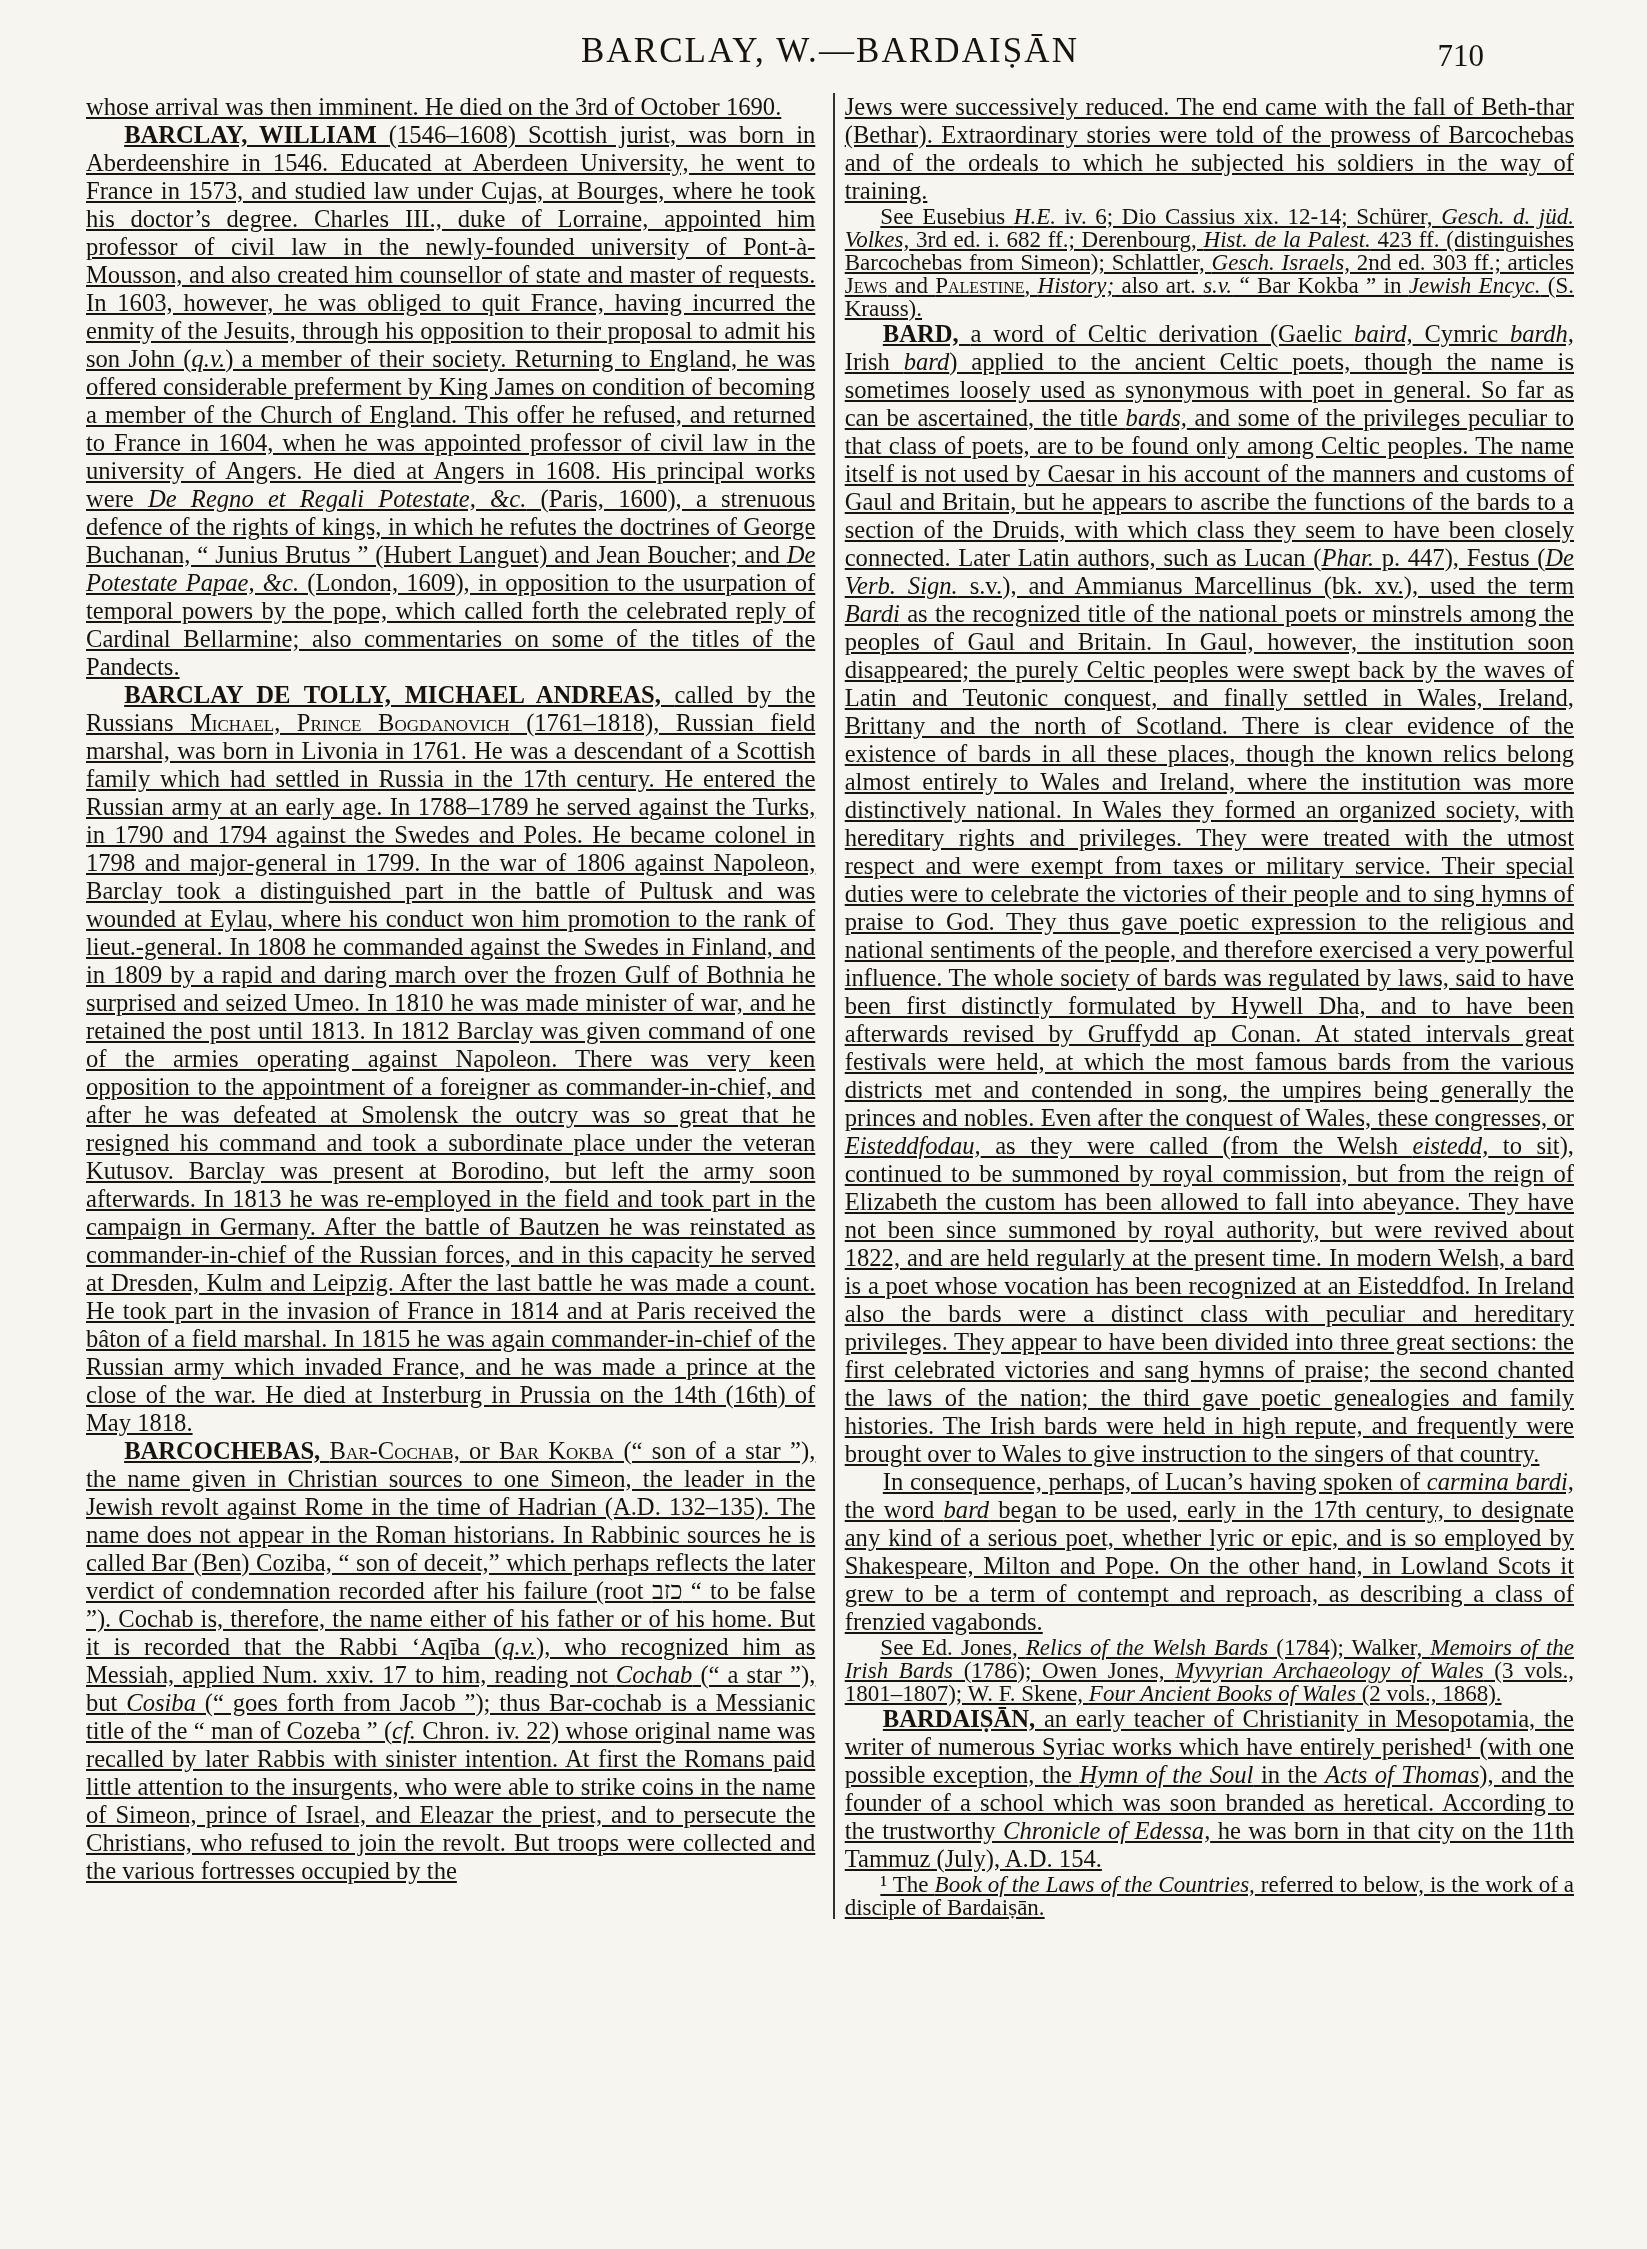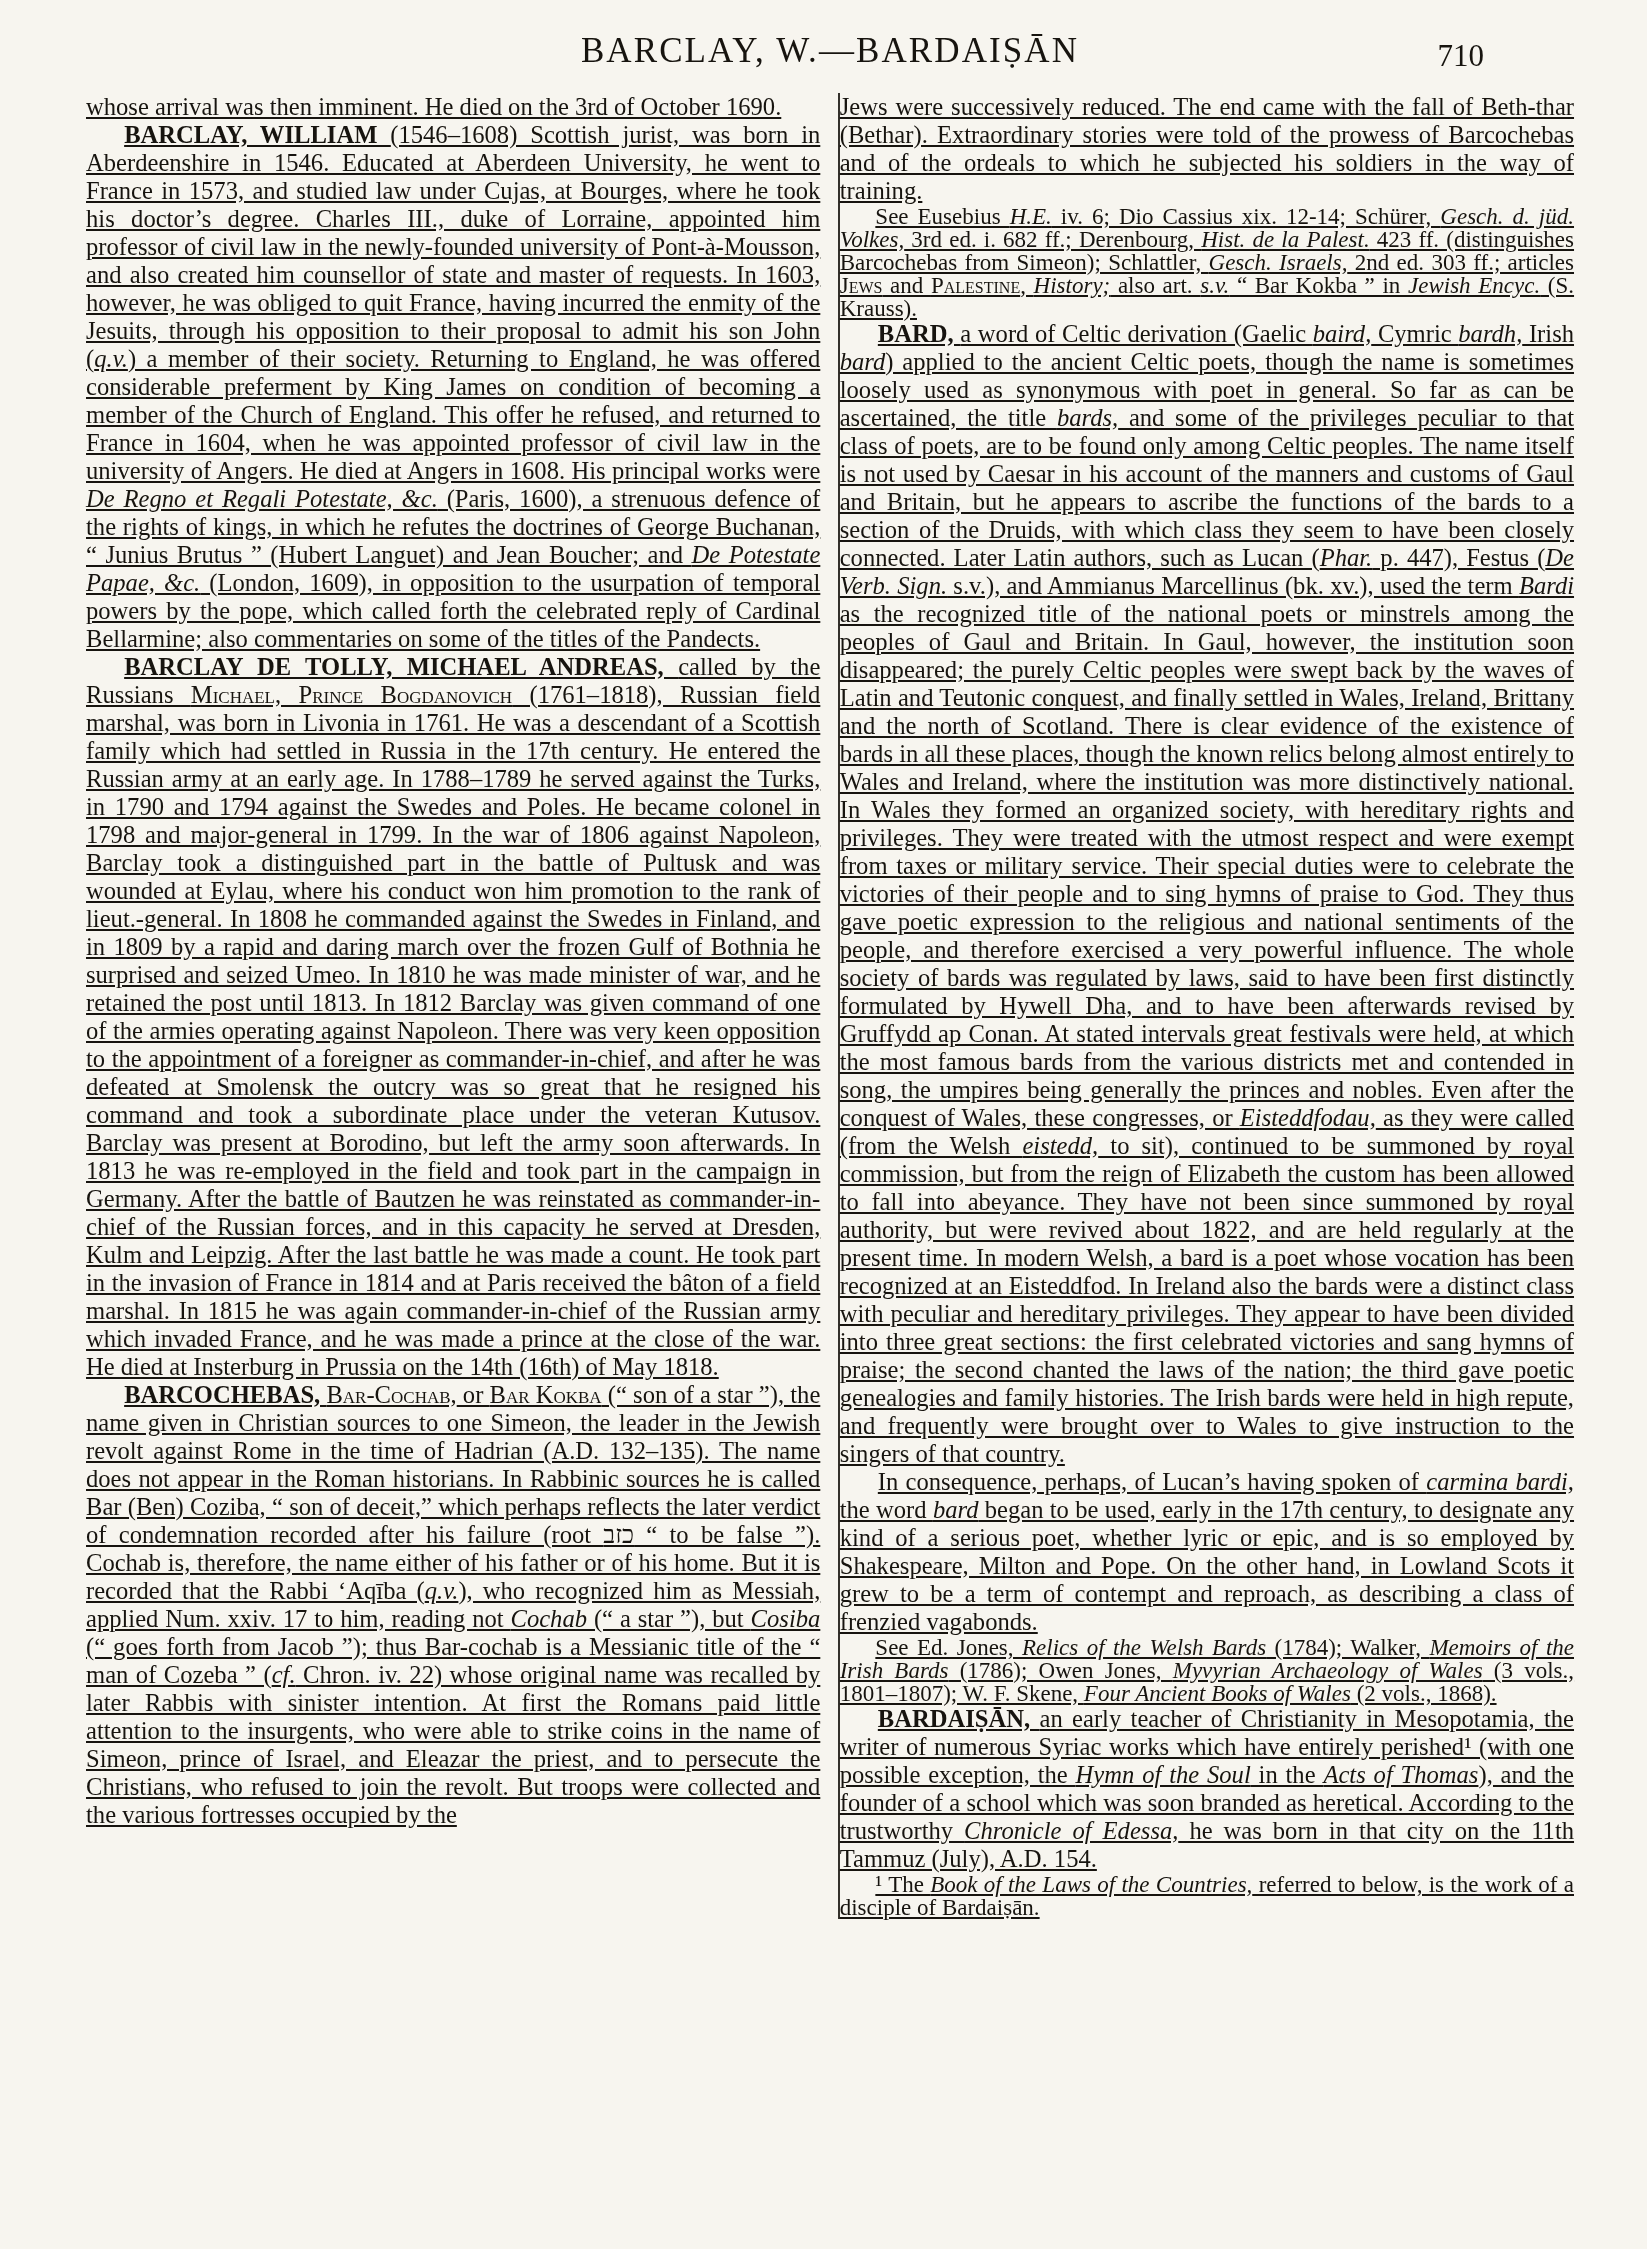--- a/index.html
+++ b/index.html
@@ -31,21 +31,21 @@
   .columns { display:flex; align-items:stretch; }
   .column {
     flex:1 1 0;
     text-align:justify;
     font-size:24.6px;
     line-height:28px;
     hyphens:auto;
     text-decoration:underline;
   }
   .column.left  { padding-right:18px; }
-  .column.right { padding-left:0; }
+  .column.right { padding-left:10px; }
   .divider { flex:0 0 1.4px; width:1.4px; background:#34312b; }
   .para { text-indent:1.55em; }
   .para.noindent { text-indent:0; }
   .para.small { font-size:23px; line-height:23px; }
   .s-b  { font-weight:bold; }
   .s-i  { font-style:italic; }
   .s-sc { font-variant:small-caps; }
 </style>
 </head>
 <body>

